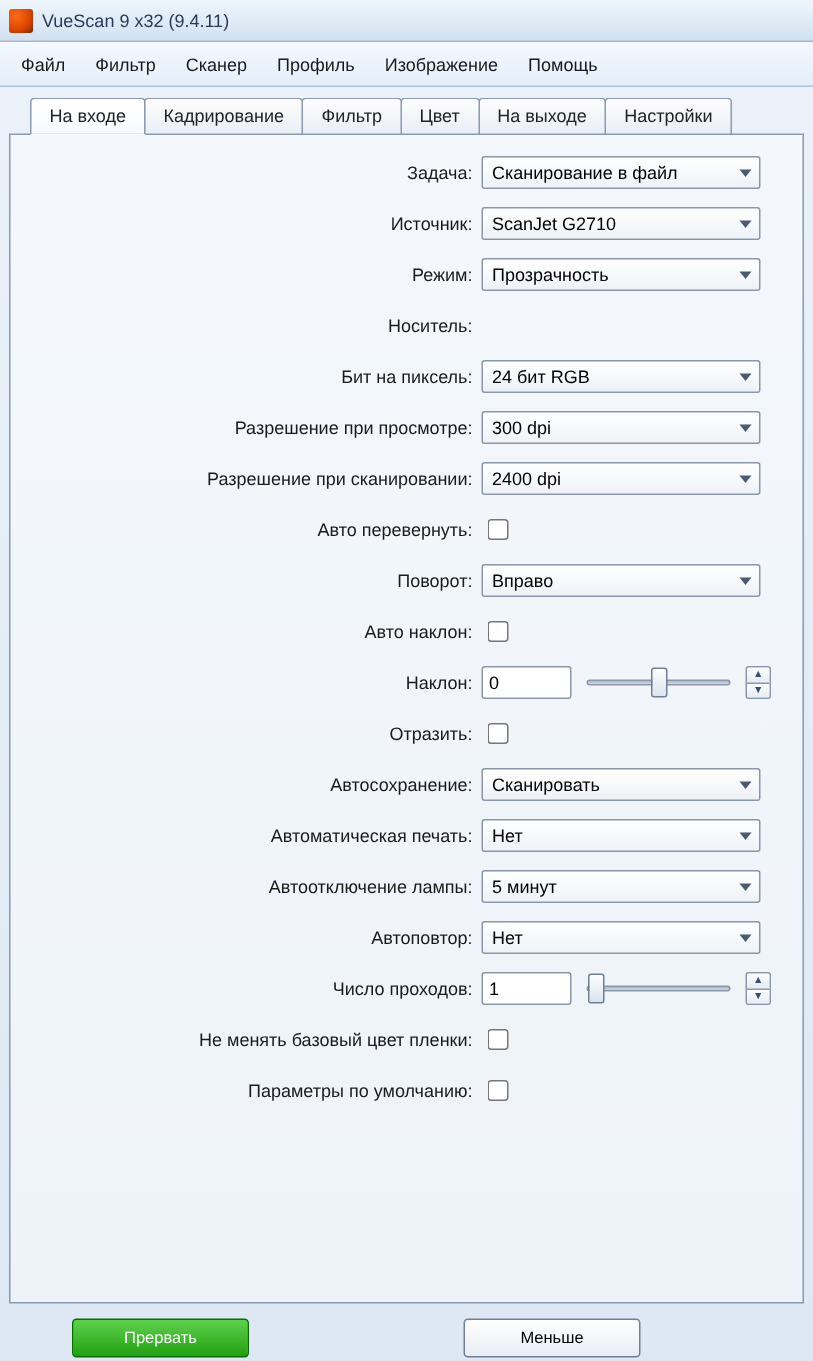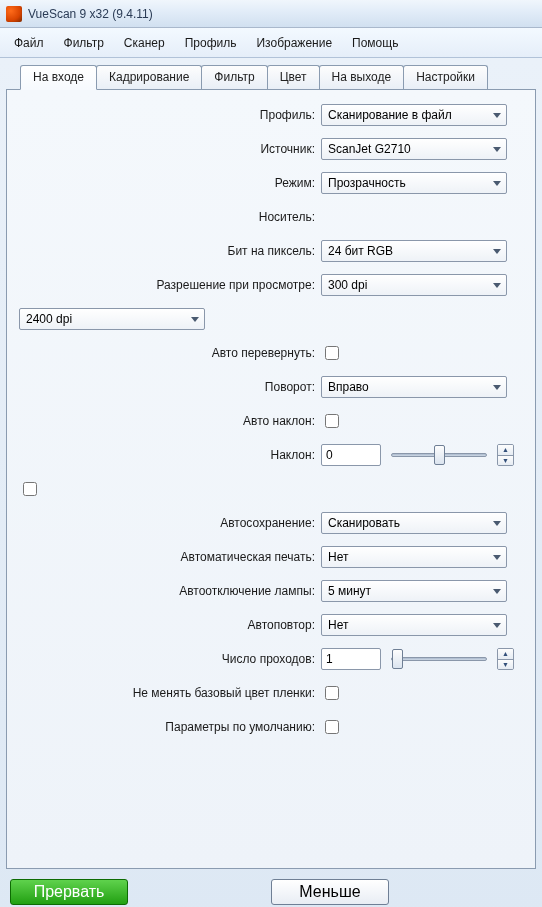--- a/index.html
+++ b/index.html
@@ -177,22 +177,23 @@
     align-items: center;
     padding: 10px 4px 4px;
   }
   .btn {
     min-width: 118px;
     height: 26px;
     border: 1px solid #6f7f95;
     border-radius: 3px;
     background: linear-gradient(to bottom, #ffffff, #e8edf4);
     font-family: inherit;
-    font-size: 16px;
+    font-size: 11px;
     cursor: default;
+    margin-left: 38px;
   }
   .btn.green {
     background: linear-gradient(to bottom, #5fd24d, #22a012);
     border-color: #0d6b03;
     color: #fff;
   }
   .spacer { flex:1; }
 </style>
 </head>
 <body>
@@ -219,21 +220,21 @@
     <div class="tab">Фильтр</div>
     <div class="tab">Цвет</div>
     <div class="tab">На выходе</div>
     <div class="tab">Настройки</div>
   </div>
 
   <div class="panel">
     <div class="form">
 
       <div class="row">
-        <span class="label">Профиль:</span>
+        <span class="label">Задача:</span>
         <div class="ctrls">
             <span class="combo-wrap"><select class="combo"><option>Сканирование в файл</option></select></span>
           </div>
       </div>
 
       <div class="row">
         <span class="label">Источник:</span>
         <div class="ctrls">
             <span class="combo-wrap"><select class="combo"><option>ScanJet G2710</option></select></span>
           </div>
@@ -258,20 +259,21 @@
       </div>
 
       <div class="row">
         <span class="label">Разрешение при просмотре:</span>
         <div class="ctrls">
             <span class="combo-wrap"><select class="combo"><option>300 dpi</option></select></span>
           </div>
       </div>
 
       <div class="row">
+        <span class="label">Разрешение при сканировании:</span>
         <div class="ctrls">
             <span class="combo-wrap"><select class="combo"><option>2400 dpi</option></select></span>
           </div>
       </div>
 
       <div class="row">
         <span class="label">Авто перевернуть:</span>
         <div class="ctrls">
             <input type="checkbox" class="chk" style="">
           </div>
@@ -297,20 +299,21 @@
           <input type="text" class="txt" value="0" style="">
           <input type="range" class="slider" min="0" max="100" value="50" style="">
           <div class="spinner">
             <div class="sp">▲</div>
             <div class="sp">▼</div>
           </div>
         </div>
       </div>
 
       <div class="row">
+        <span class="label">Отразить:</span>
         <div class="ctrls">
             <input type="checkbox" class="chk" style="">
           </div>
       </div>
 
       <div class="row">
         <span class="label">Автосохранение:</span>
         <div class="ctrls">
             <span class="combo-wrap"><select class="combo"><option>Сканировать</option></select></span>
           </div>

